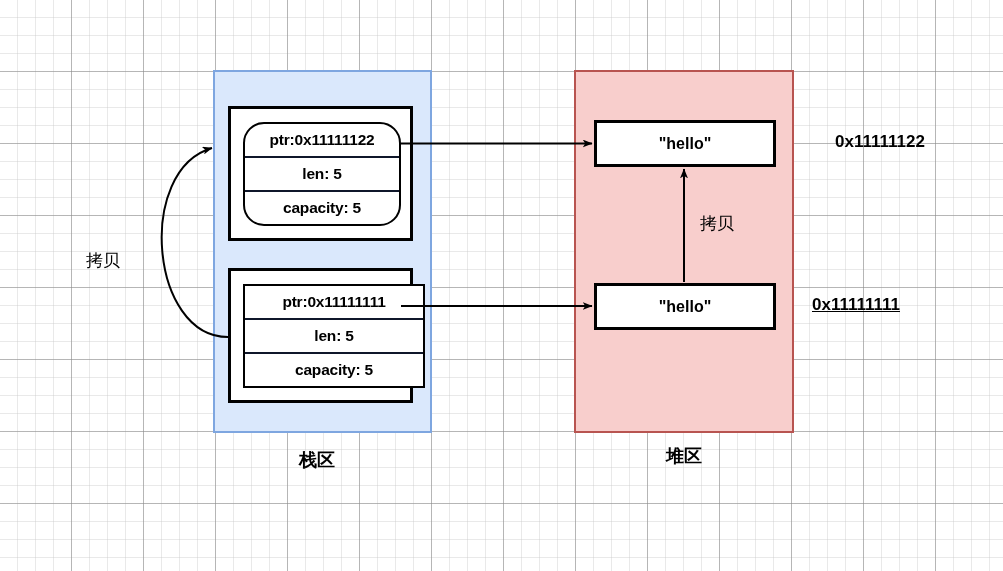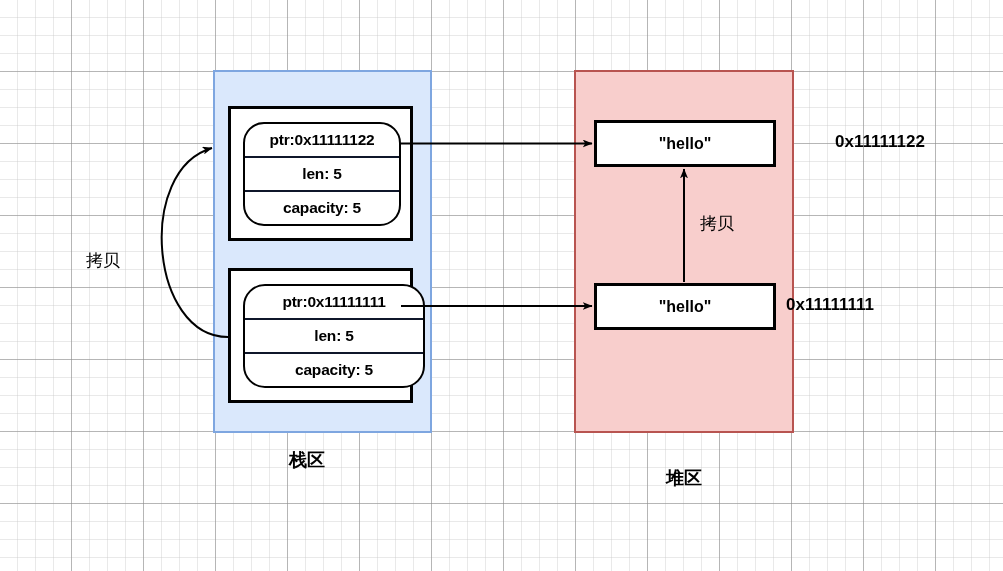--- a/index.html
+++ b/index.html
@@ -58,21 +58,21 @@
   
   .struct-table {
     position: absolute;
     box-sizing: border-box;
     border: 2px solid #000000;
     background: #ffffff;
     display: flex;
     flex-direction: column;
   }
   .struct-table.upper { left: 243px; top: 122px; width: 158px; height: 104px; border-radius: 21px; }
-  .struct-table.lower { left: 243px; top: 284px; width: 182px; height: 104px; border-radius: 22px; }
+  .struct-table.lower { left: 243px; top: 284px; width: 182px; height: 104px; }
   .struct-row {
     flex: 1 1 0;
     display: flex;
     align-items: center;
     justify-content: center;
     font-size: 15.5px;
     font-weight: bold;
     color: #000000;
     box-sizing: border-box;
     white-space: nowrap;
@@ -100,33 +100,33 @@
 
   
   .addr-label {
     position: absolute;
     font-size: 17px;
     font-weight: bold;
     color: #000000;
     white-space: nowrap;
   }
   .addr-label.upper { left: 803px; top: 132px; margin-left: 32px; }
-  .addr-label.lower { left: 786px; top: 295px; }
+  .addr-label.lower { left: 812px; top: 295px; text-decoration: underline; }
 
   
   .caption {
     position: absolute;
     font-size: 18px;
     font-weight: bold;
     color: #000000;
     text-align: center;
     white-space: nowrap;
   }
-  .caption.stack { left: 247px; top: 448px; width: 120px; }
-  .caption.heap  { left: 624px; top: 466px; width: 120px; }
+  .caption.stack { left: 257px; top: 448px; width: 120px; }
+  .caption.heap  { left: 624px; top: 444px; width: 120px; }
 
   
   .edge-label {
     position: absolute;
     font-size: 17px;
     font-weight: normal;
     color: #000000;
     white-space: nowrap;
   }
   .edge-label.copy-left  { left: 86px; top: 249px; }

